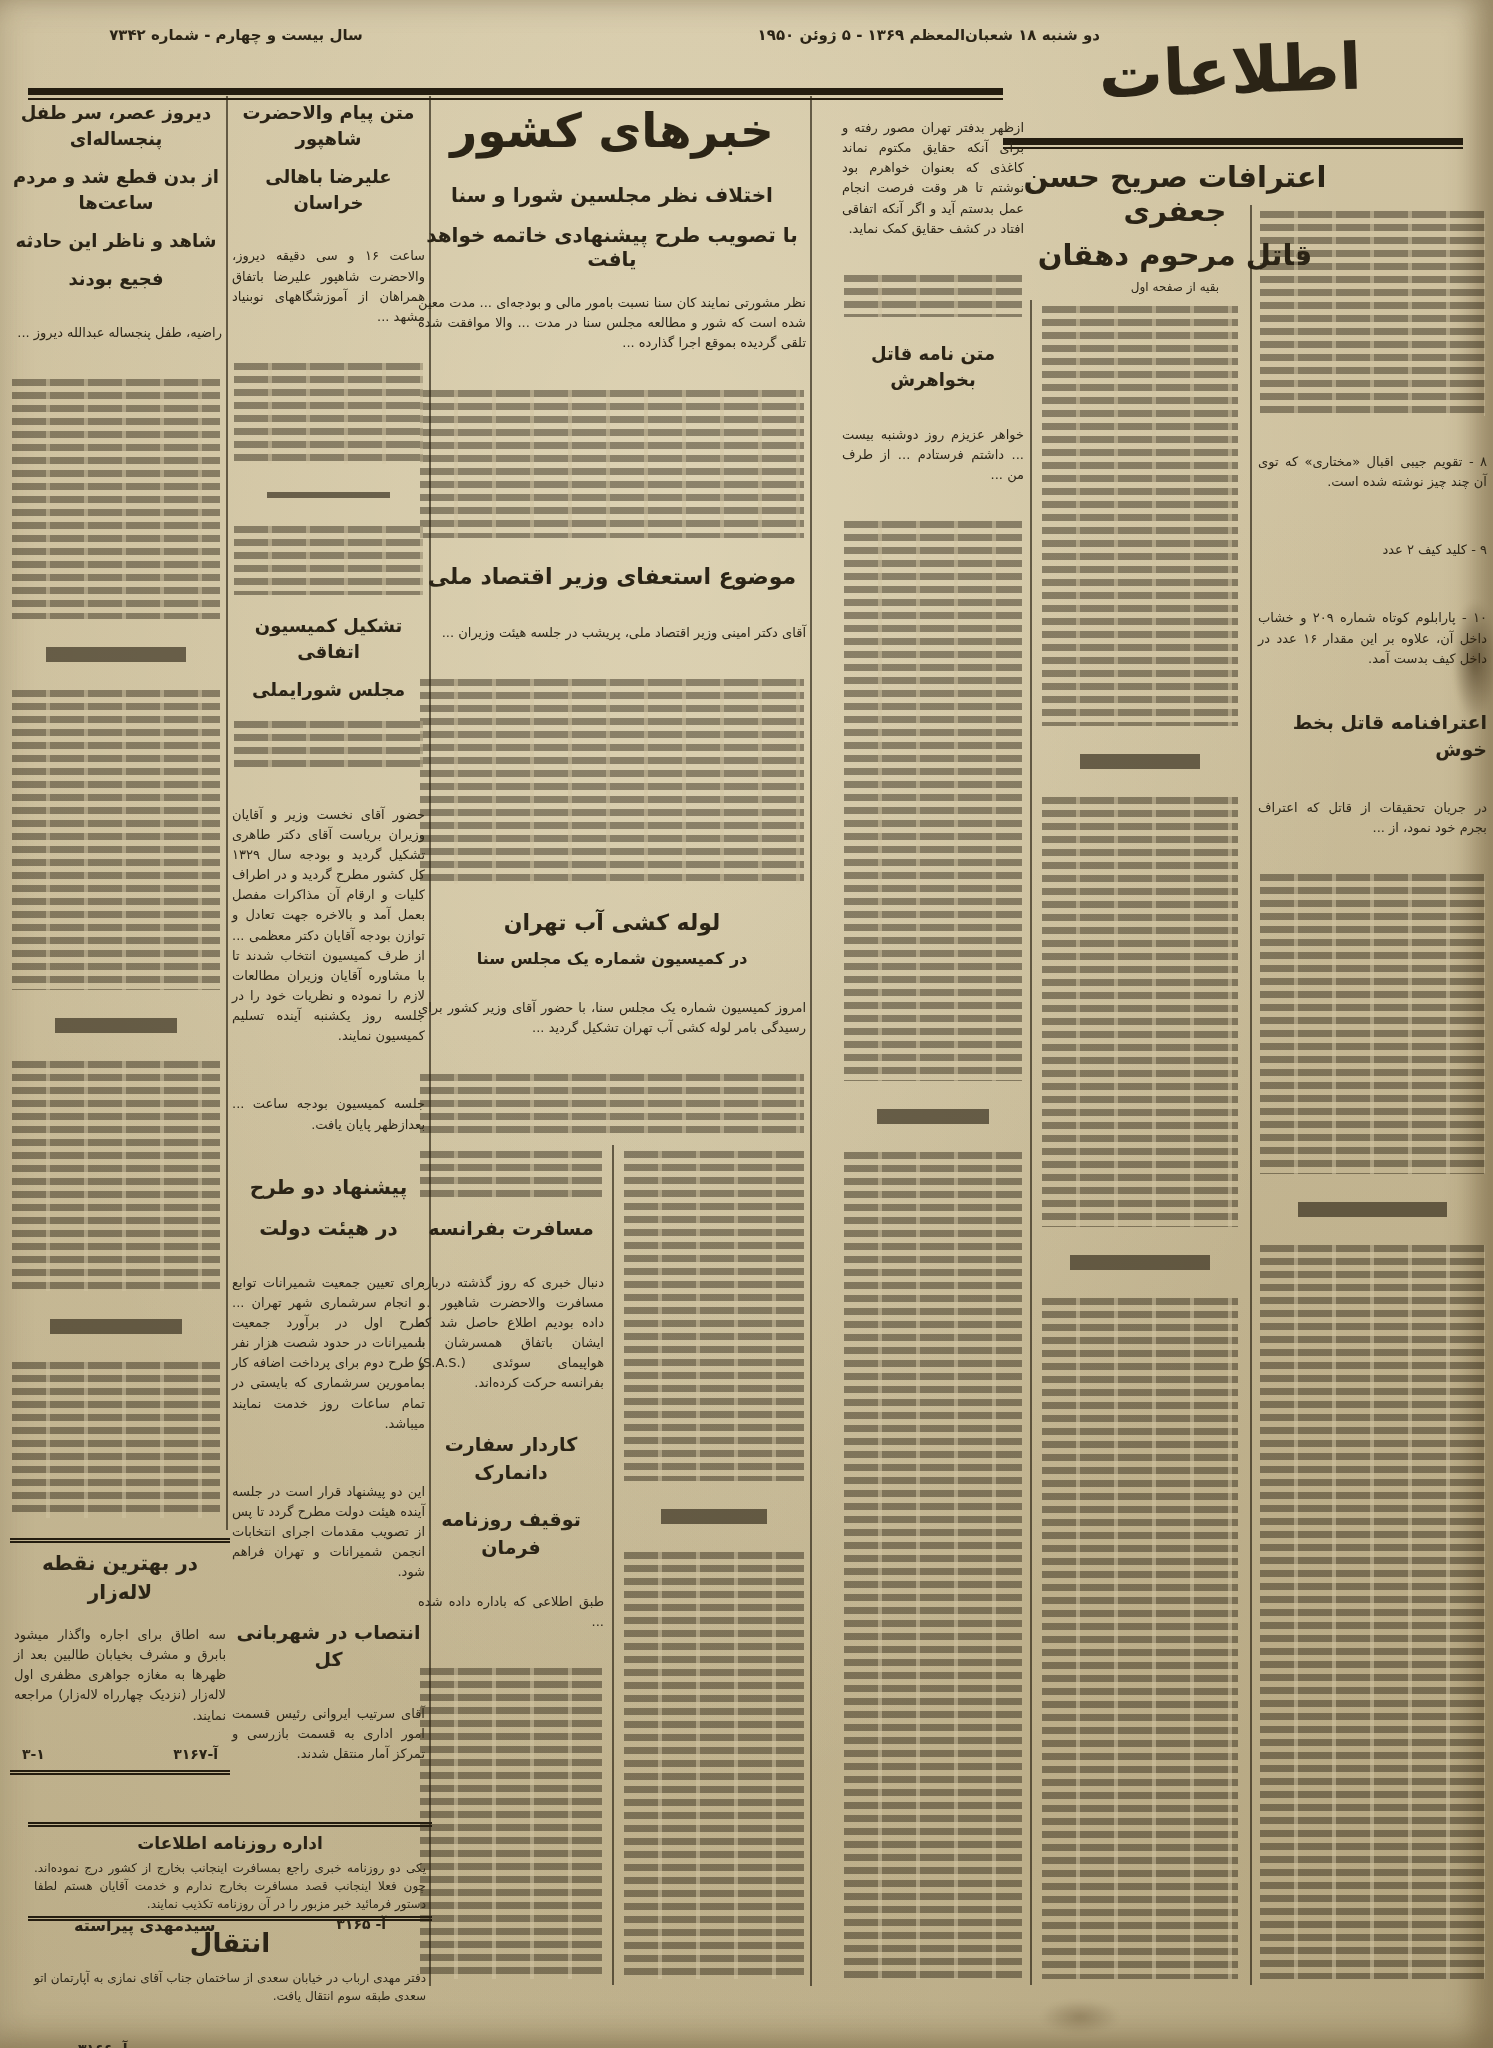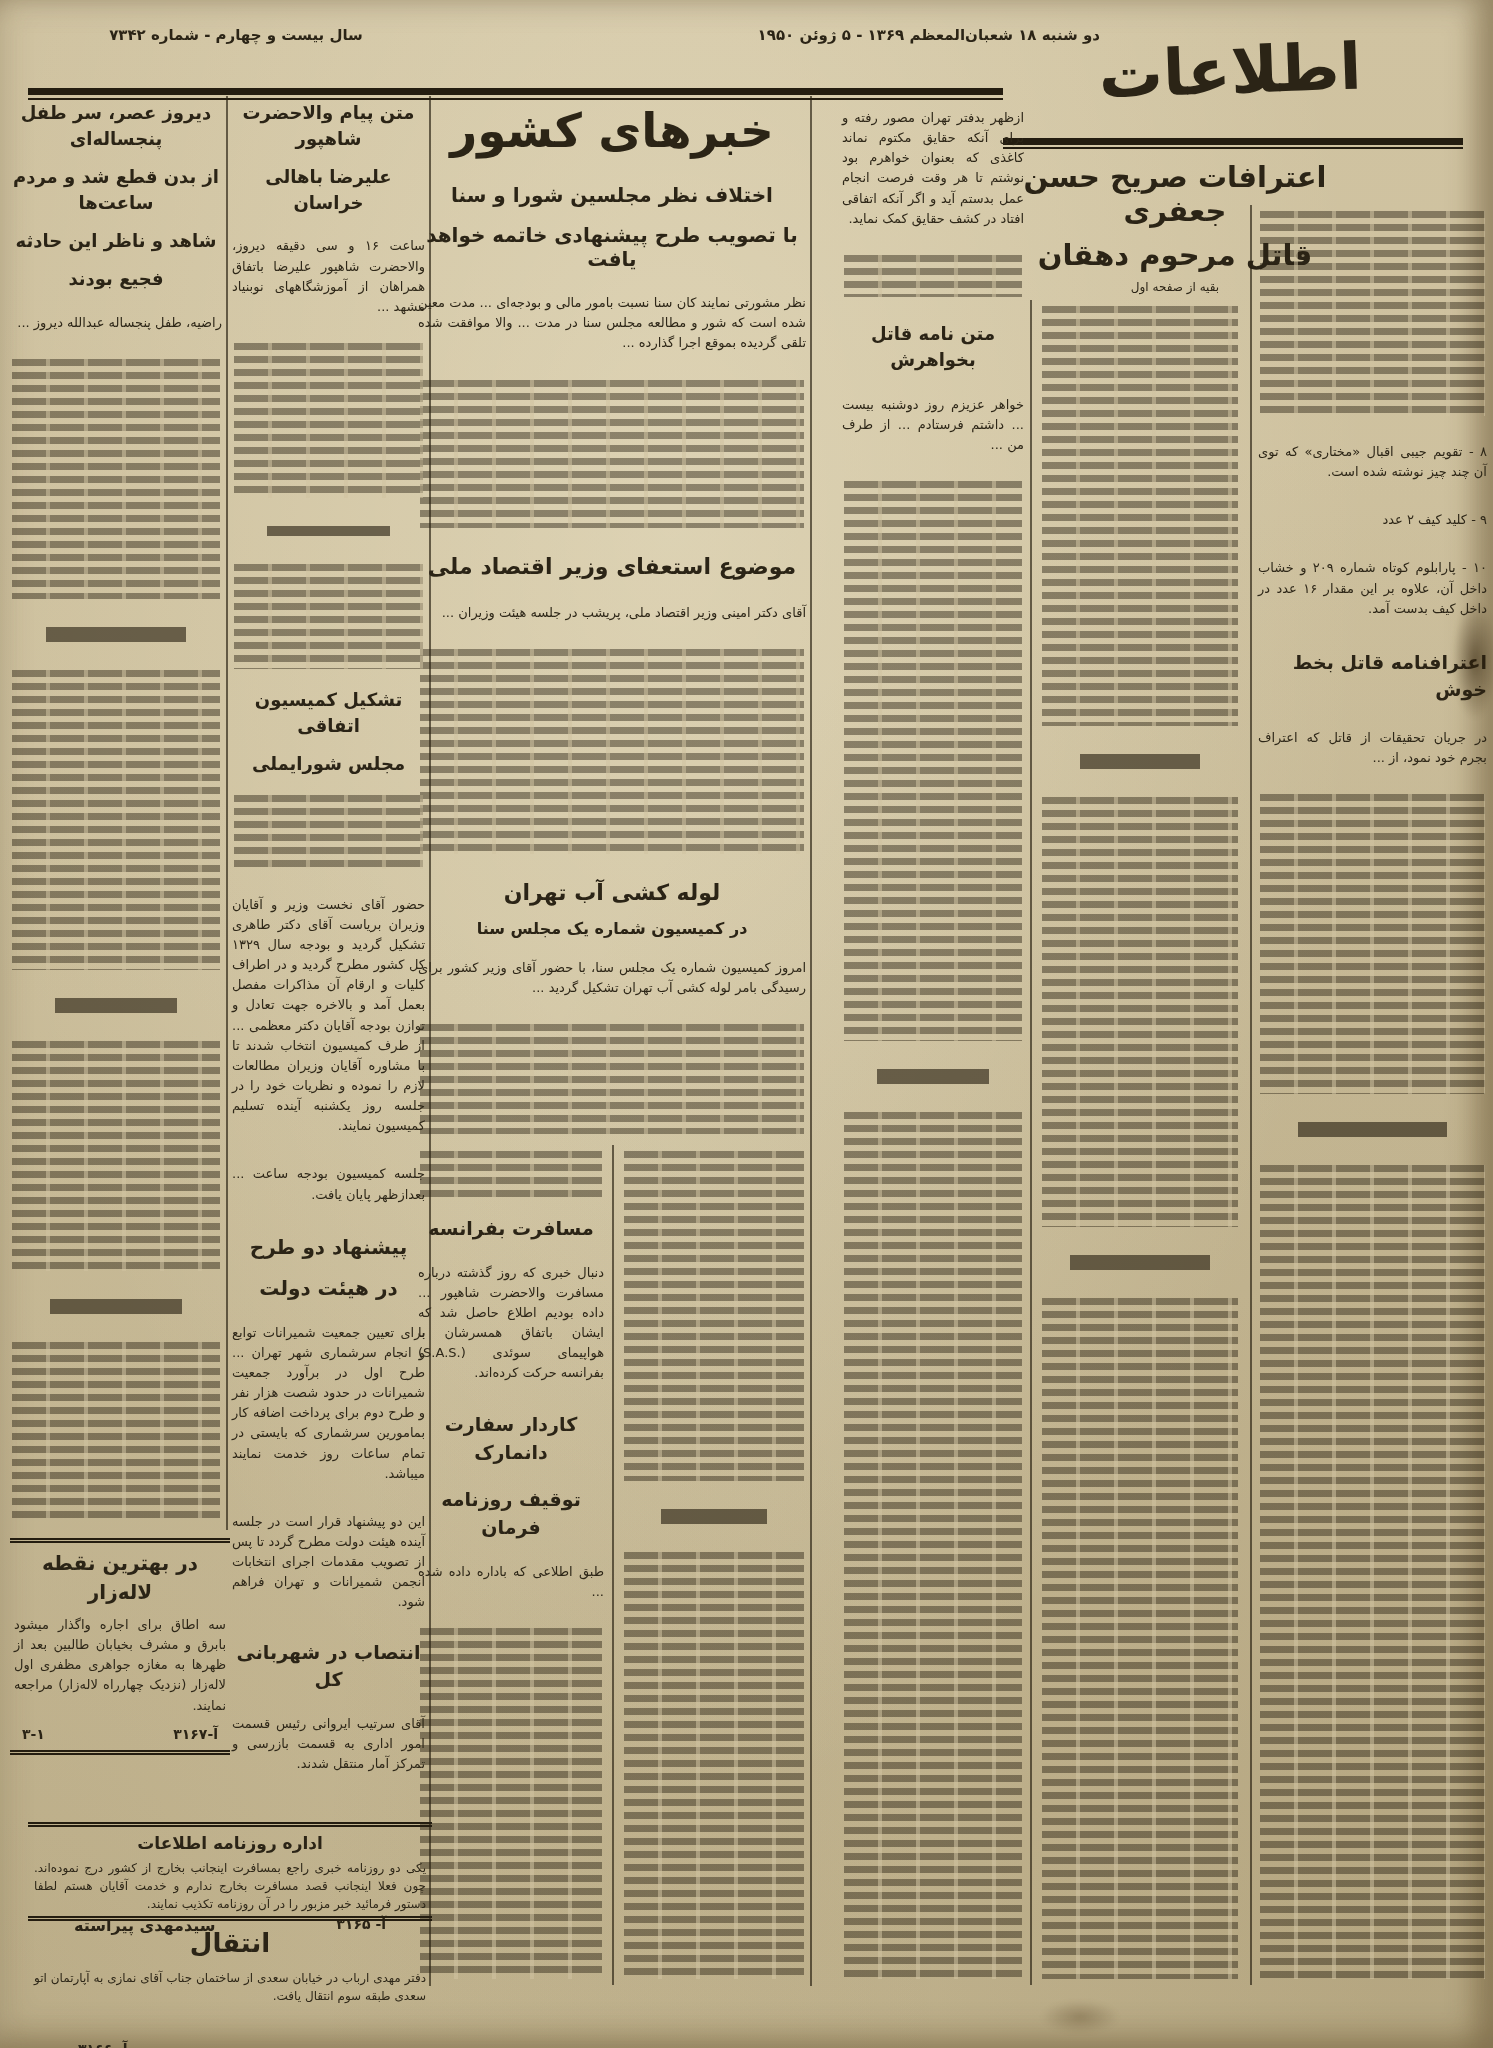--- a/index.html
+++ b/index.html
@@ -12,21 +12,21 @@
       radial-gradient(ellipse at 0% 100%, rgba(110,88,45,.15), transparent 45%),
       linear-gradient(#d0c3a1,#c8bb97);
     box-shadow:inset -16px 0 30px rgba(70,50,15,.38), inset 0 -12px 34px rgba(70,50,15,.22), inset 0 10px 22px rgba(255,248,225,.25);
   }
   .abs{position:absolute;}
   .rtl{direction:rtl;}
   .vrule{position:absolute;width:2px;background:rgba(38,30,16,.65);}
   .bar{background:#241d10;}
   .col{position:absolute;display:flex;flex-direction:column;direction:rtl;gap:12px;}
   .fill{flex:1;}
-  .snip{font-size:13px;line-height:1.55;text-align:justify;margin:8px 0;color:#2e2718;}
+  .snip{font-size:13px;line-height:1.55;text-align:justify;margin:18px 0;color:#2e2718;}
   .snip-sm{font-size:12px;line-height:1.5;text-align:justify;margin:3px 0;color:#2e2718;}
   .greek{
     margin:6px 2px;
     background-image:
       repeating-linear-gradient(90deg, rgba(205,195,165,0) 0 34px, rgba(208,195,161,.55) 34px 38px),
       repeating-linear-gradient(180deg, rgba(41,33,18,.45) 0 7px, transparent 7px 13px);
   }
   .greek-head{height:15px;margin:10px auto;background:rgba(38,30,16,.62);}
   .h-big{font-weight:bold;text-align:center;}
   .h-sec{font-weight:bold;font-size:20px;text-align:center;margin:8px 0 4px;}

